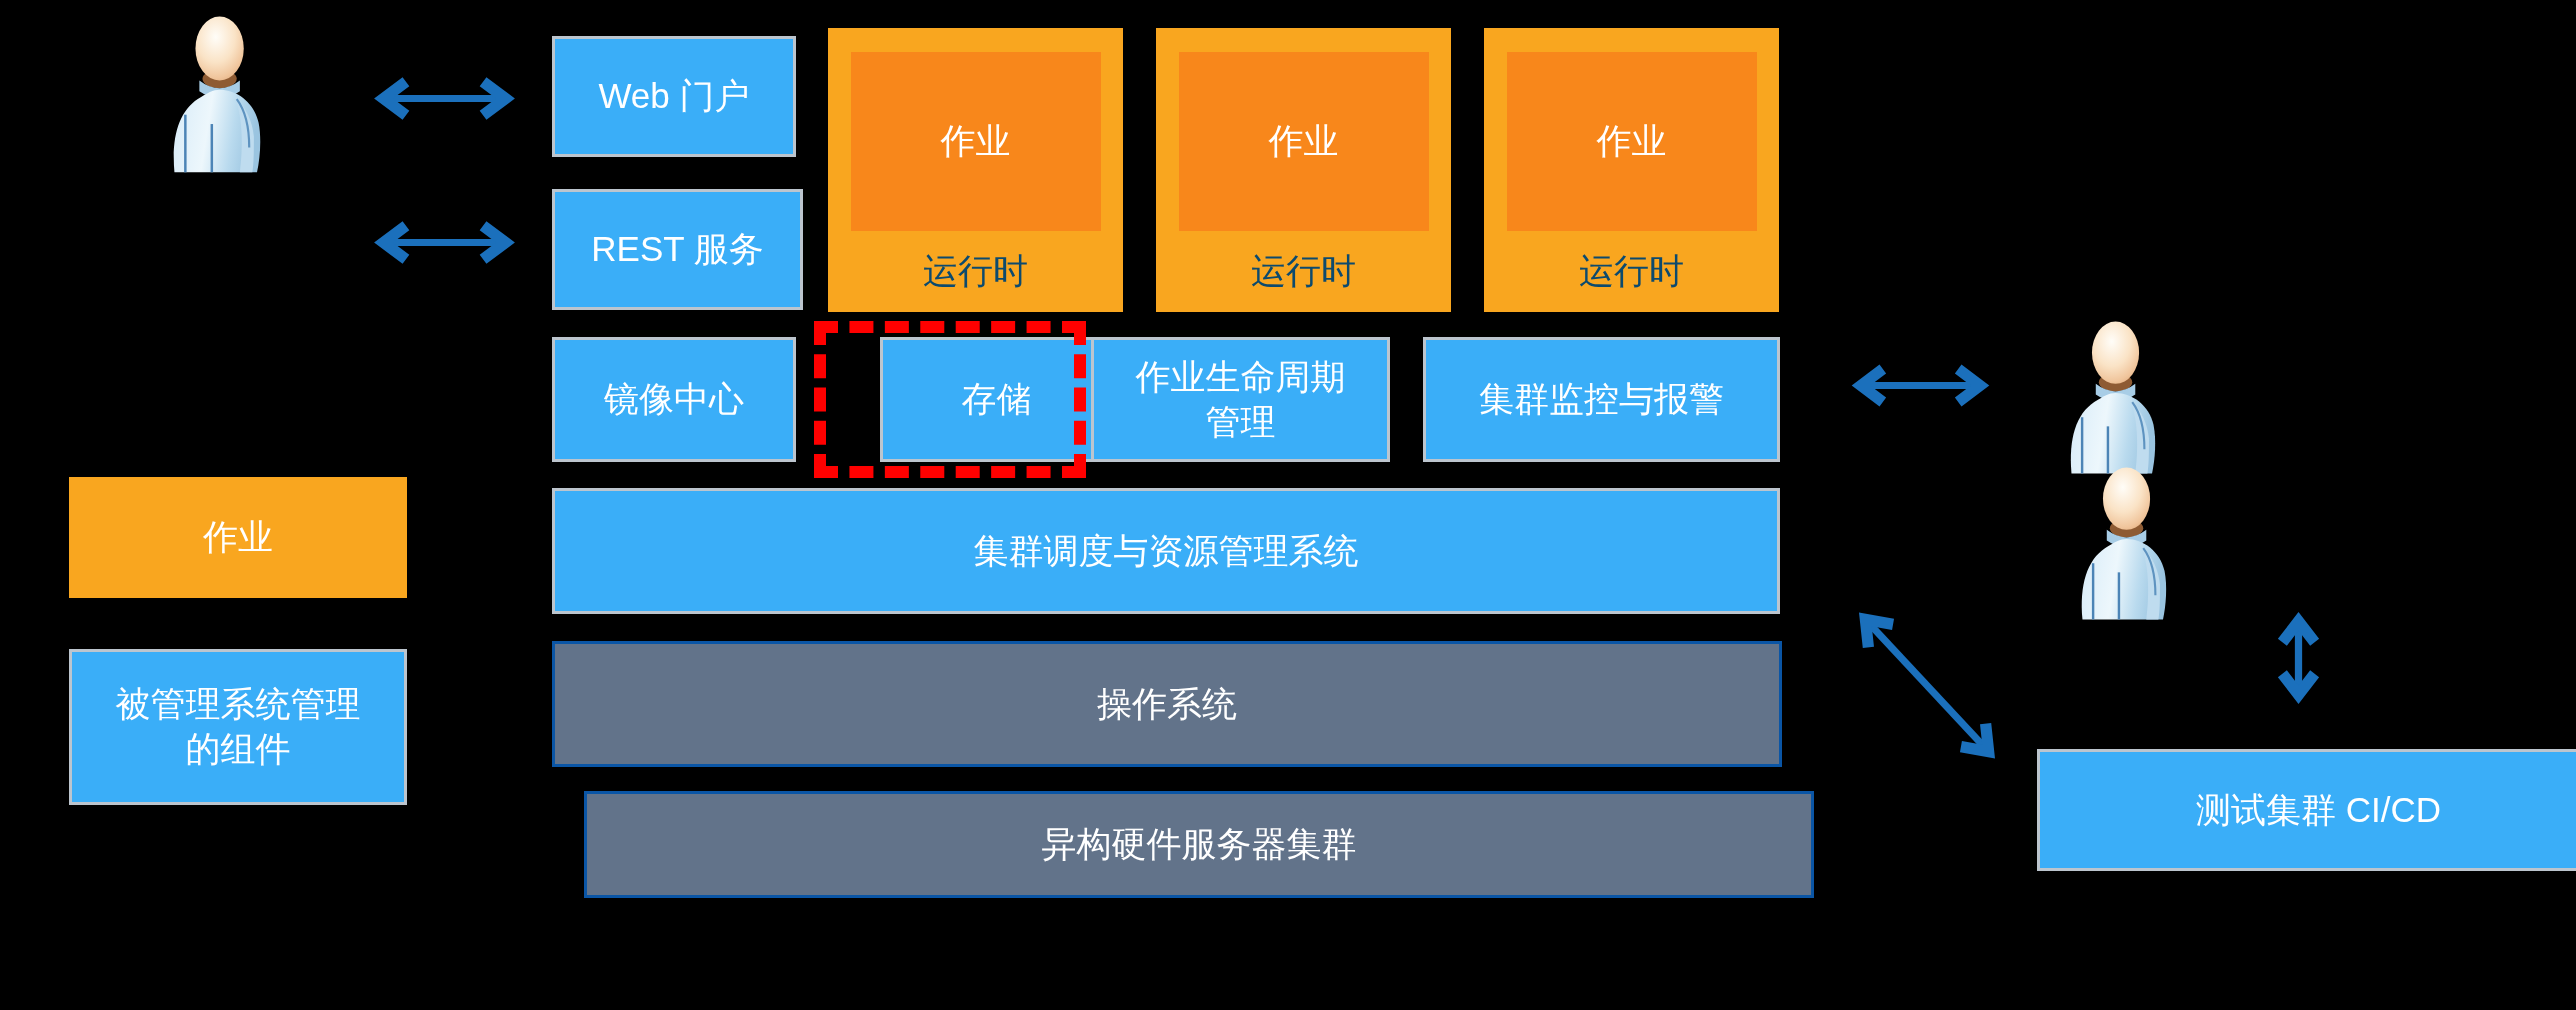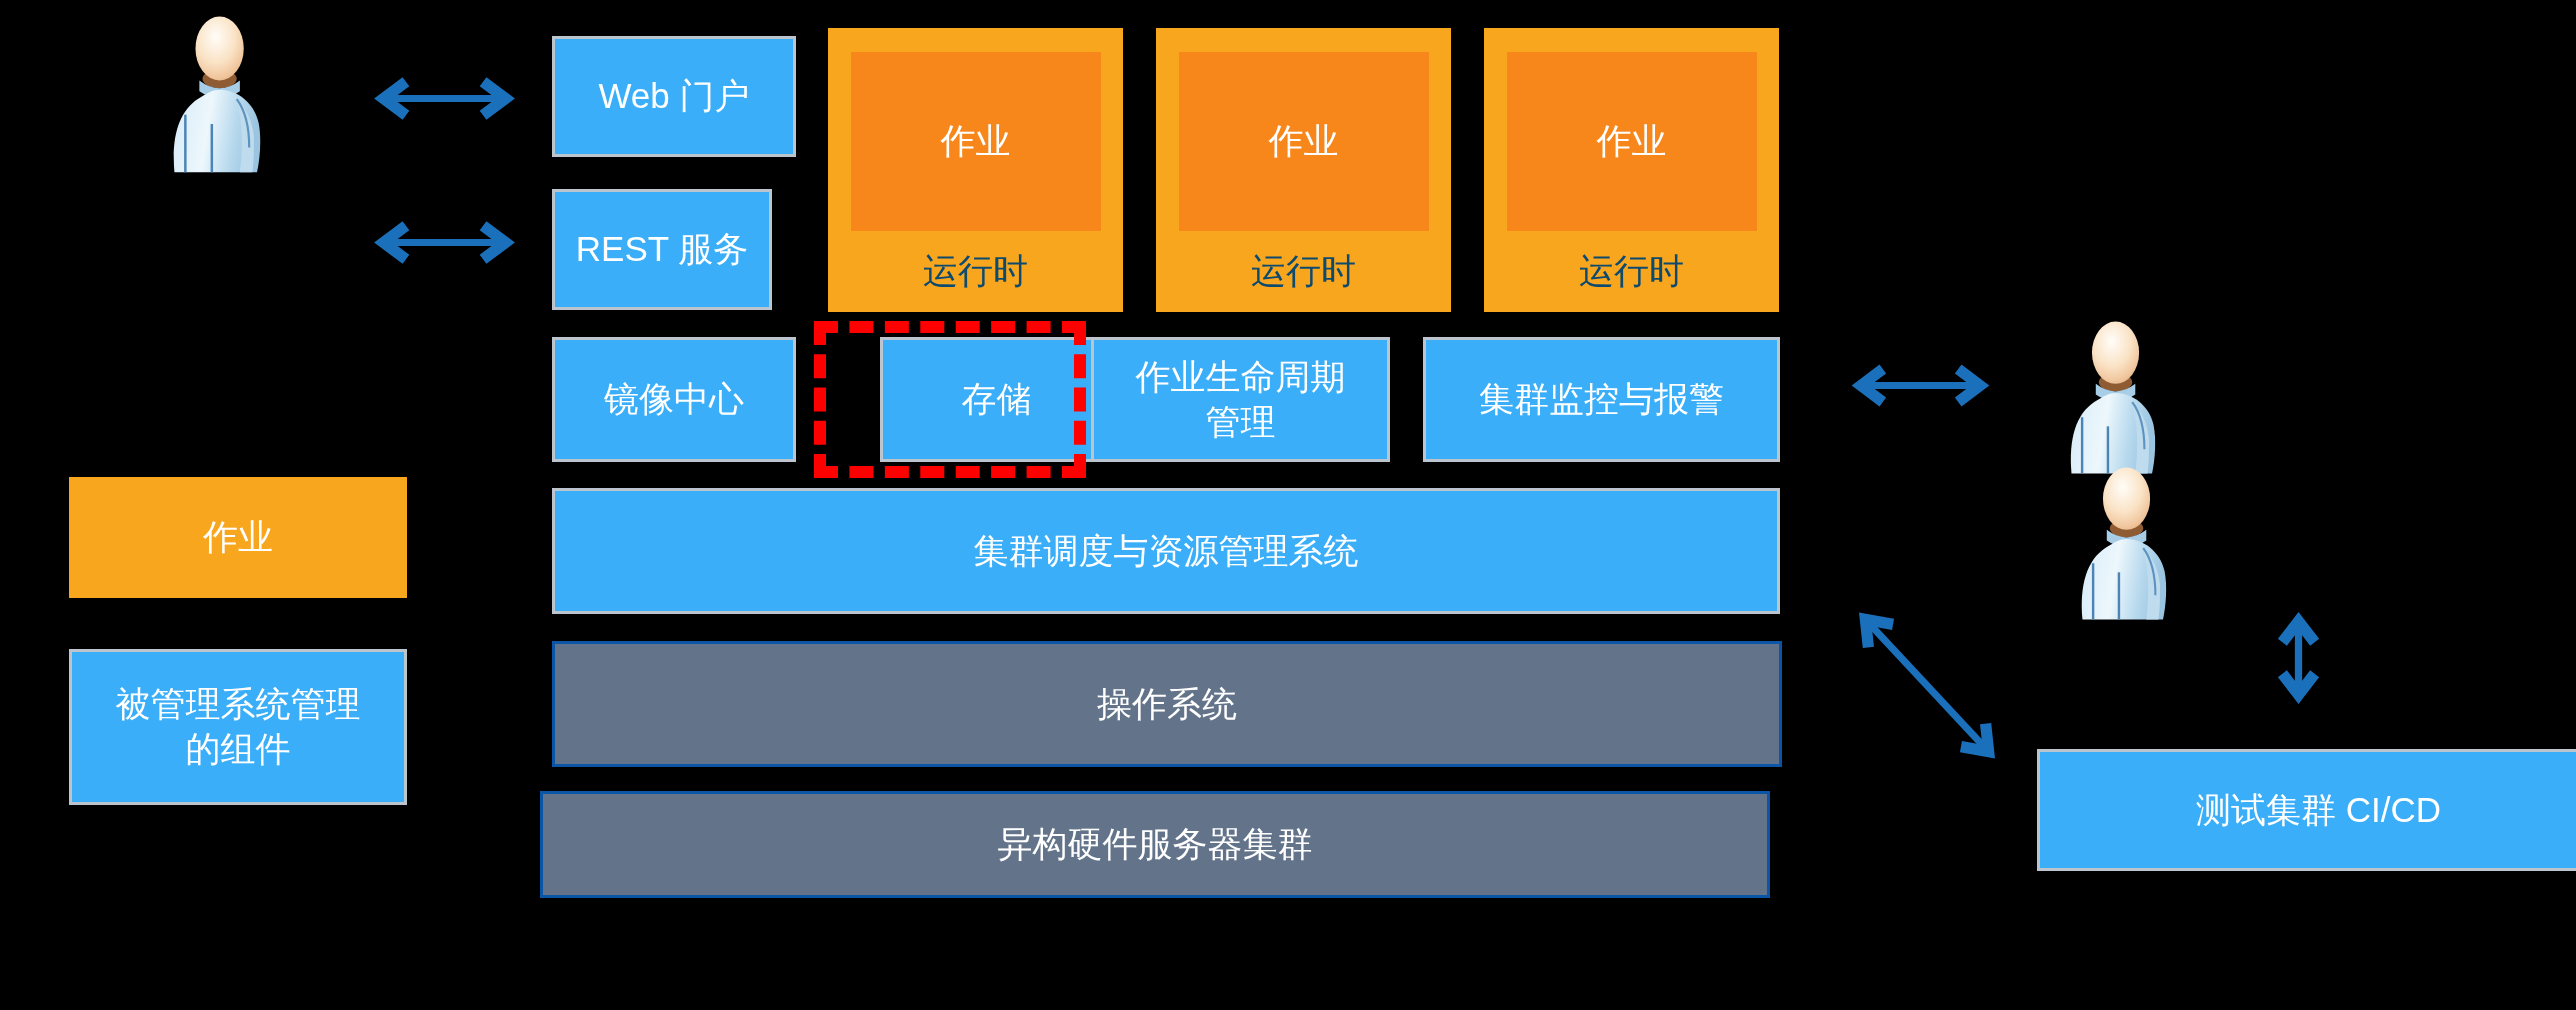--- a/index.html
+++ b/index.html
@@ -86,21 +86,21 @@
   </svg>
   <svg class="arrow" style="left:364px; top:216px;" width="161" height="53" viewBox="0 0 200 66">
     <line x1="26" y1="33" x2="174" y2="33" stroke="#1B70BC" stroke-width="9"></line>
     <polyline points="52,12 24,33 52,54" fill="none" stroke="#1B70BC" stroke-width="14"></polyline>
     <polyline points="148,12 176,33 148,54" fill="none" stroke="#1B70BC" stroke-width="14"></polyline>
   </svg>
 
   <div class="box blue" style="left:552px; top:36px; width:244px; height:121px;">
     <span>Web 门户</span>
   </div>
-  <div class="box blue" style="left:552px; top:189px; width:220px; height:121px;">
+  <div class="box blue" style="left:552px; top:189px; width:251px; height:121px;">
     <span>REST 服务</span>
   </div>
 
   <div class="box orange noborder" style="left:828px; top:28px; width:295px; height:284px;">
     <div class="box orange-inner noborder" style="left:22.5px; top:24px; width:250px; height:179px;">
       <span>作业</span>
     </div>
     <div class="runtime-label" style="top:203px; bottom:0;">运行时</div>
   </div>
   <div class="box orange noborder" style="left:1156px; top:28px; width:295px; height:284px;">
@@ -133,21 +133,21 @@
   <div class="box blue" style="left:1423px; top:337px; width:357px; height:125px;">
     <span>集群监控与报警</span>
   </div>
 
   <div class="box slate" style="left:552px; top:641px; width:1230px; height:126px;">
     <span>操作系统</span>
   </div>
   <div class="box blue" style="left:552px; top:488px; width:1228px; height:126px;">
     <span>集群调度与资源管理系统</span>
   </div>
-  <div class="box slate" style="left:540px; top:791px; width:1230px; height:107px;">
+  <div class="box slate" style="left:584px; top:791px; width:1230px; height:107px;">
     <span>异构硬件服务器集群</span>
   </div>
 
   <div class="box orange noborder" style="left:69px; top:477px; width:338px; height:121px;">
     <span>作业</span>
   </div>
   <div class="box blue" style="left:69px; top:649px; width:338px; height:156px;">
     <span>被管理系统管理</span>
     <span>的组件</span>
   </div>

